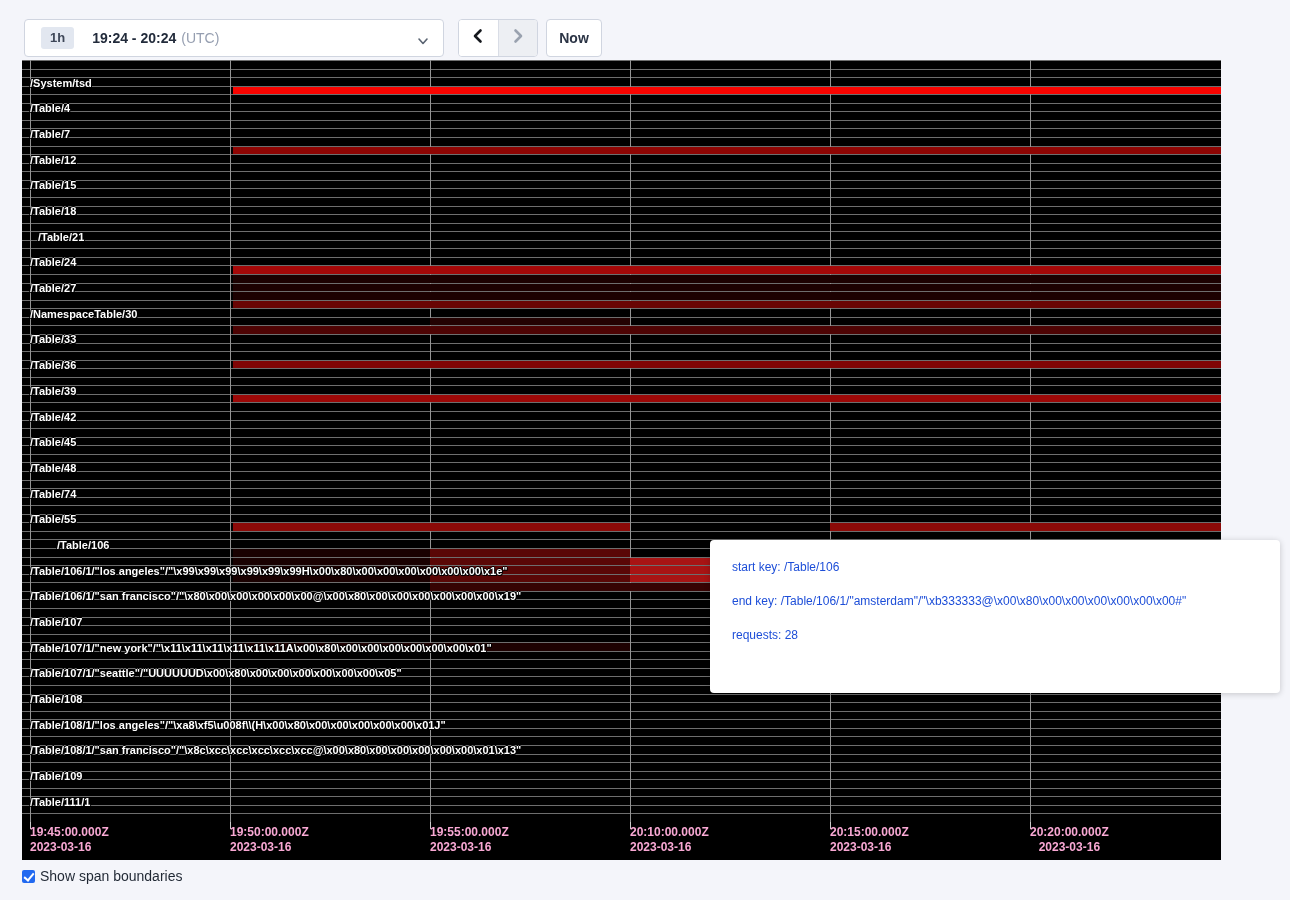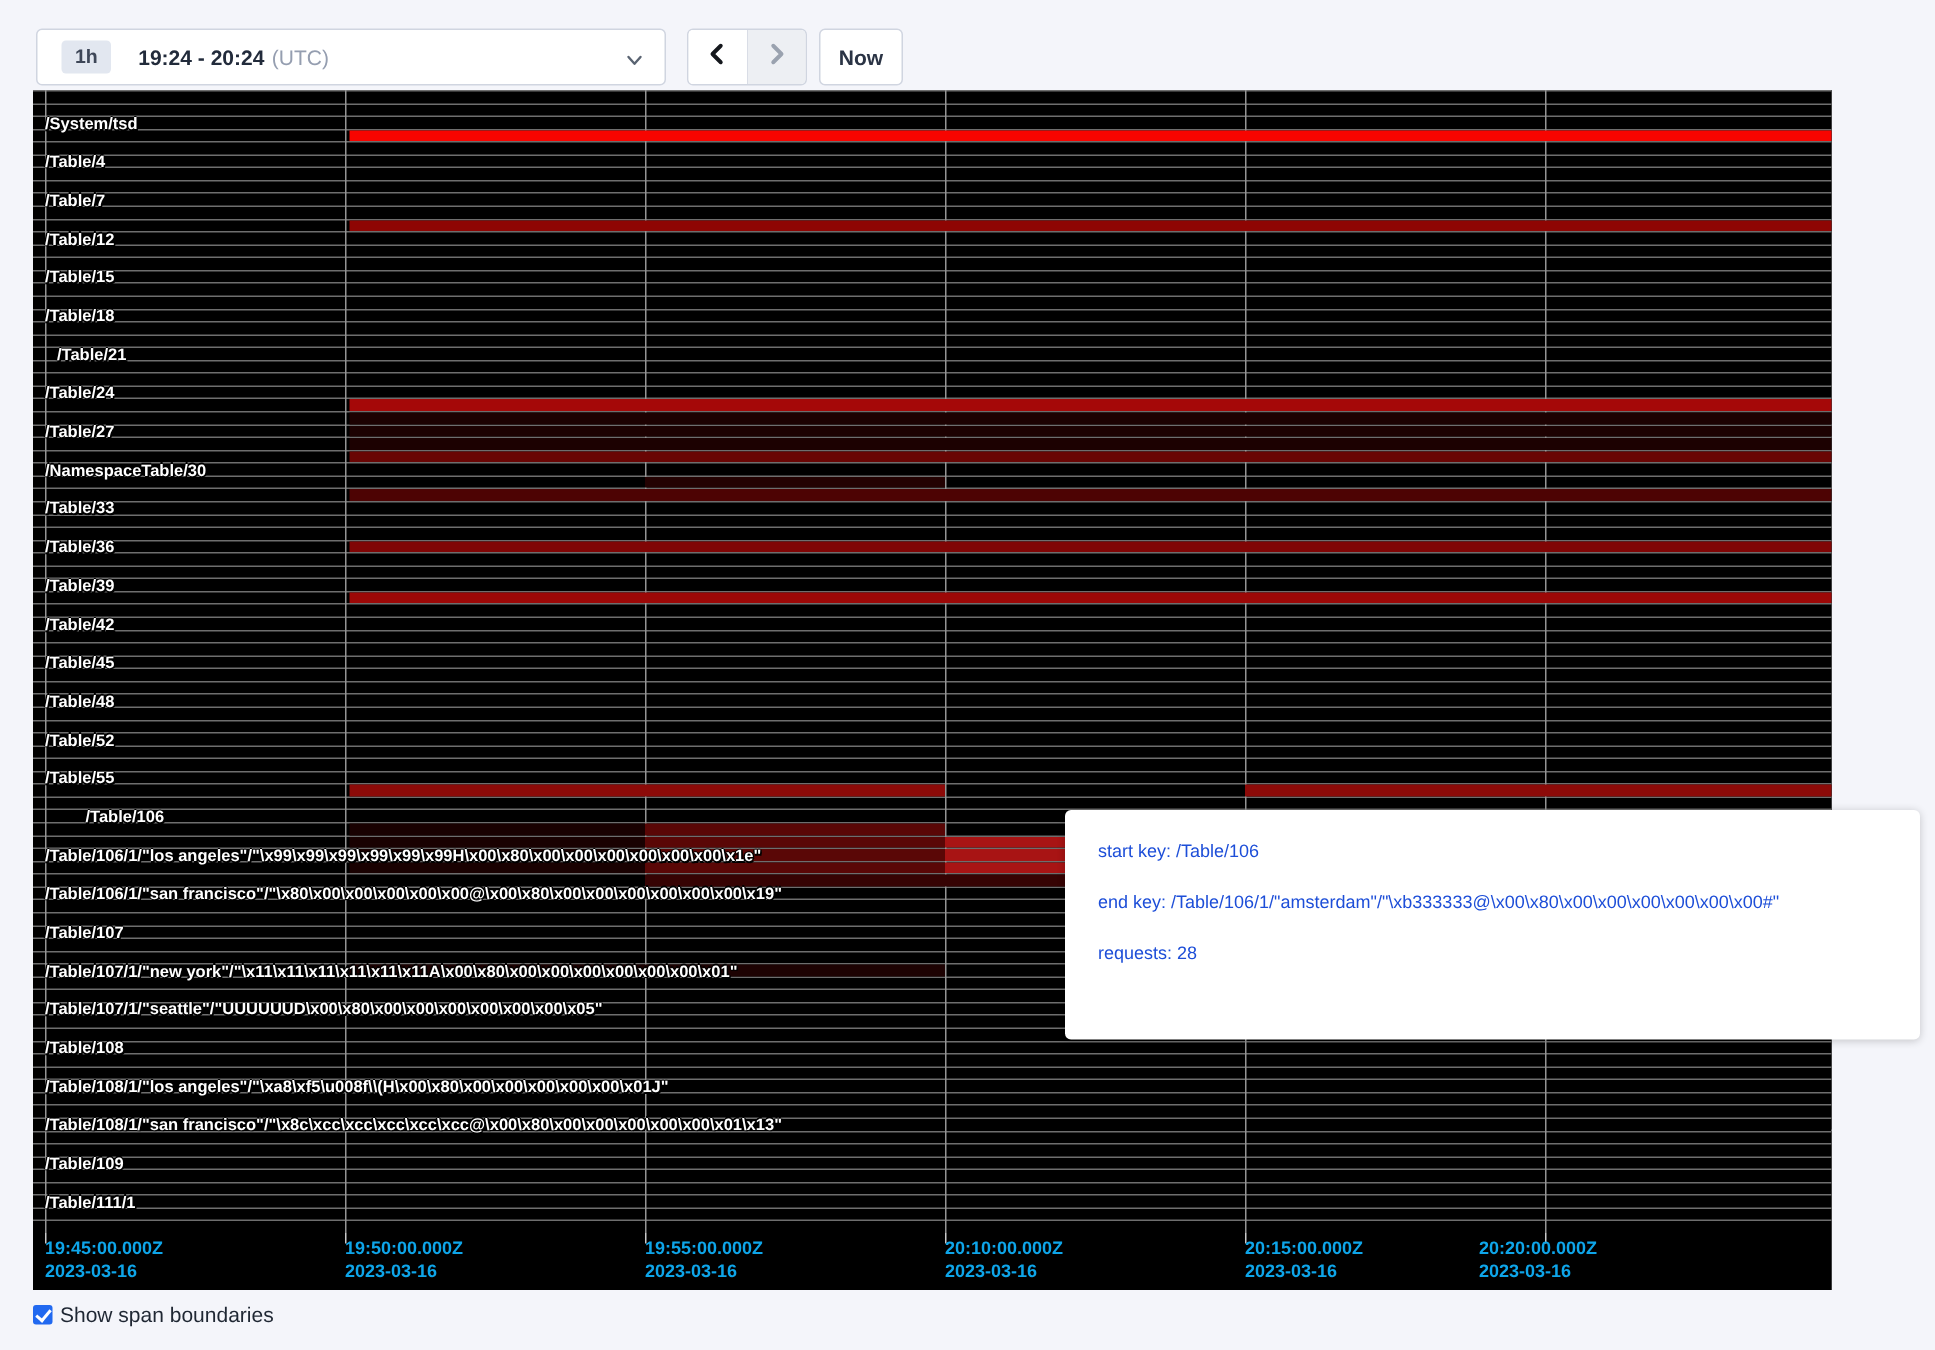--- a/index.html
+++ b/index.html
@@ -49,21 +49,21 @@
   .hm-cell{position:absolute;}
   .hm-label{
     position:absolute;color:#fff;font-size:11px;font-weight:700;white-space:nowrap;
     line-height:11px;
     text-shadow:1px 0 0 #000,-1px 0 0 #000,0 1px 0 #000,0 -1px 0 #000,1px 1px 0 #000;
   }
   .hm-axis{
     position:absolute;left:0;top:762px;width:1199px;height:38px;background:#000;overflow:hidden;
   }
   .hm-axis .tick{position:absolute;top:0;width:1px;height:7px;background:#c9c9c9;}
-  .axis-label{position:absolute;top:3px;color:#0ea5e9;font-size:12px;font-weight:700;line-height:15px;white-space:nowrap;}
+  .axis-label{position:absolute;top:3px;color:#f9a8d4;font-size:12px;font-weight:700;line-height:15px;white-space:nowrap;}
   
   .tooltip{
     position:absolute;left:710px;top:540px;width:570px;height:153px;background:#fff;
     border-radius:4px;box-shadow:0 1px 6px rgba(0,0,0,0.2);box-sizing:border-box;
     padding:10px 12px;z-index:30;
   }
   .tooltip .tline{color:#1d4ed8;font-size:12px;line-height:34px;white-space:nowrap;overflow:hidden;margin-left:10px;}
   
   .footer{position:absolute;left:22px;top:866px;height:20px;display:flex;align-items:center;}
   .checkbox{
@@ -301,21 +301,21 @@
       <div class="hm-label" style="left: 16px; top: 171.736px;">/Table/21</div>
       <div class="hm-label" style="left: 8px; top: 197.421px;">/Table/24</div>
       <div class="hm-label" style="left: 8px; top: 223.107px;">/Table/27</div>
       <div class="hm-label" style="left: 8px; top: 248.792px;">/NamespaceTable/30</div>
       <div class="hm-label" style="left: 8px; top: 274.478px;">/Table/33</div>
       <div class="hm-label" style="left: 8px; top: 300.163px;">/Table/36</div>
       <div class="hm-label" style="left: 8px; top: 325.848px;">/Table/39</div>
       <div class="hm-label" style="left: 8px; top: 351.534px;">/Table/42</div>
       <div class="hm-label" style="left: 8px; top: 377.219px;">/Table/45</div>
       <div class="hm-label" style="left: 8px; top: 402.904px;">/Table/48</div>
-      <div class="hm-label" style="left: 8px; top: 428.59px;">/Table/52</div>
+      <div class="hm-label" style="left: 8px; top: 428.59px;">/Table/74</div>
       <div class="hm-label" style="left: 8px; top: 454.275px;">/Table/55</div>
       <div class="hm-label" style="left: 8px; top: 479.961px; margin-left: 27px;">/Table/106</div>
       <div class="hm-label" style="left: 8px; top: 505.646px;">/Table/106/1/"los angeles"/"\x99\x99\x99\x99\x99\x99H\x00\x80\x00\x00\x00\x00\x00\x00\x1e"</div>
       <div class="hm-label" style="left: 8px; top: 531.331px;">/Table/106/1/"san francisco"/"\x80\x00\x00\x00\x00\x00@\x00\x80\x00\x00\x00\x00\x00\x00\x19"</div>
       <div class="hm-label" style="left: 8px; top: 557.017px;">/Table/107</div>
       <div class="hm-label" style="left: 8px; top: 582.702px;">/Table/107/1/"new york"/"\x11\x11\x11\x11\x11\x11A\x00\x80\x00\x00\x00\x00\x00\x00\x01"</div>
       <div class="hm-label" style="left: 8px; top: 608.388px;">/Table/107/1/"seattle"/"UUUUUUD\x00\x80\x00\x00\x00\x00\x00\x00\x05"</div>
       <div class="hm-label" style="left: 8px; top: 634.073px;">/Table/108</div>
       <div class="hm-label" style="left: 8px; top: 659.758px;">/Table/108/1/"los angeles"/"\xa8\xf5\u008f\\(H\x00\x80\x00\x00\x00\x00\x00\x01J"</div>
       <div class="hm-label" style="left: 8px; top: 685.444px;">/Table/108/1/"san francisco"/"\x8c\xcc\xcc\xcc\xcc\xcc@\x00\x80\x00\x00\x00\x00\x00\x01\x13"</div>
@@ -342,21 +342,21 @@
       <div class="axis-label" style="left: 608px;">
         <div>20:10:00.000Z</div>
         <div>2023-03-16</div>
       </div>
       <div class="tick" style="left: 808px;"></div>
       <div class="axis-label" style="left: 808px;">
         <div>20:15:00.000Z</div>
         <div>2023-03-16</div>
       </div>
       <div class="tick" style="left: 1008px;"></div>
-      <div class="axis-label" style="left: 964px;">
+      <div class="axis-label" style="left: 1008px; text-align: center;">
         <div>20:20:00.000Z</div>
         <div>2023-03-16</div>
       </div>
     </div>
 </div>
 
 <div class="tooltip">
   <div class="tline">start key: /Table/106</div>
   <div class="tline">end key: /Table/106/1/"amsterdam"/"\xb333333@\x00\x80\x00\x00\x00\x00\x00\x00#"</div>
   <div class="tline">requests: 28</div>

